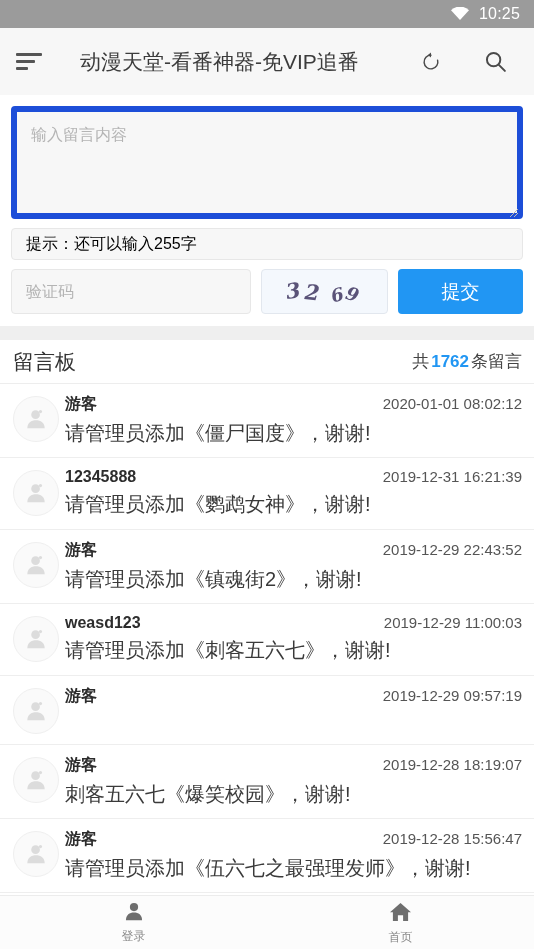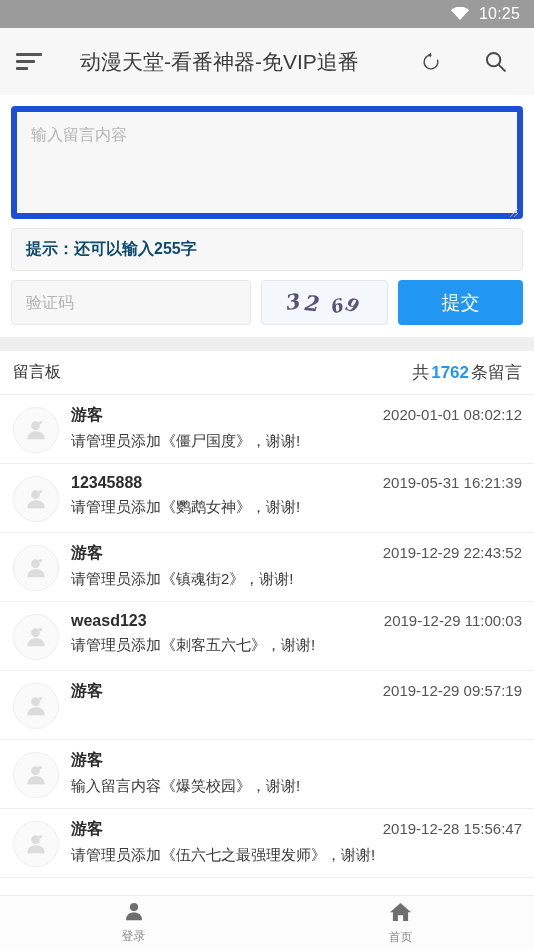--- a/index.html
+++ b/index.html
@@ -106,30 +106,29 @@
   .ta-wrap { position: relative; }
   .ta-grip {
     position: absolute;
     right: 4px; bottom: 3px;
     width: 12px; height: 12px;
     pointer-events: none;
   }
 
   .hint {
     margin-top: 9px;
-    height: 43px;
+    height: 32px;
     background: #f7f7f7;
     border: 1px solid #e7e7e7;
     border-radius: 4px;
     display: flex;
     align-items: center;
     padding: 0 14px;
     font-size: 16px;
-    color: #0c4a6e;
-    font-weight: bold;
+    color: #000000;
   }
 
   .row {
     margin-top: 9px;
     display: flex;
     align-items: stretch;
     gap: 10px;
     height: 45px;
   }
   .cap-input {
@@ -193,61 +192,61 @@
     overflow: hidden;
   }
   .board-head {
     height: 44px;
     display: flex;
     align-items: center;
     justify-content: space-between;
     padding: 0 12px 0 13px;
     border-bottom: 1px solid #ededed;
   }
-  .board-head .bh-left { font-size: 16px; color: #333; }
+  .board-head .bh-left { font-size: 21px; color: #333; }
   .board-head .bh-right { font-size: 17px; color: #454545; }
   .board-head .bh-right b { color: #2196f3; font-weight: 700; padding: 0 2px; }
 
   .msg {
     display: flex;
     padding: 10px 12px 10px 13px;
     border-bottom: 1px solid #eeeeee;
     align-items: flex-start;
   }
   .avatar {
     flex: 0 0 46px;
     width: 46px; height: 46px;
     border-radius: 50%;
     border: 1px solid #efefef;
     background: #fafafa;
     display: flex; align-items: center; justify-content: center;
     margin-top: 2px;
   }
-  .msg-body { flex: 1 1 auto; margin-left: 12px; min-width: 0; }
+  .msg-body { flex: 1 1 auto; margin-left: 6px; min-width: 0; }
   .msg-top {
     display: flex;
     align-items: baseline;
     justify-content: space-between;
     gap: 8px;
   }
   .msg-user {
     font-size: 16px;
     font-weight: 700;
     color: #2d2d2d;
     white-space: nowrap;
   }
   .msg-time {
     font-size: 15px;
     color: #555;
     white-space: nowrap;
     font-family: "Liberation Sans", sans-serif;
   }
   .msg-text {
     margin-top: 4px;
-    font-size: 15px;
+    font-size: 20px;
     line-height: 1.42;
     color: #3a3a3a;
     word-break: break-all;
   }
 
   
   .bottomnav {
     height: 54px;
     background: #fcfcfc;
     border-top: 1px solid #ececec;
@@ -357,21 +356,21 @@
             <div class="avatar">
               <svg width="26" height="26" viewBox="0 0 24 24">
                 <circle cx="11.6" cy="8" r="4" fill="#dcdcdc"></circle>
                 <circle cx="16.1" cy="5.1" r="1.5" fill="#dcdcdc"></circle>
                 <path d="M4 20.5 C4 15.6 7.6 13.2 12 13.2 C16.4 13.2 20 15.6 20 20.5 Z" fill="#dcdcdc"></path>
               </svg>
             </div>
             <div class="msg-body">
               <div class="msg-top">
                 <span class="msg-user">12345888</span>
-                <span class="msg-time">2019-05-31 16:21:39</span>
+                <span class="msg-time">2019-12-31 16:21:39</span>
               </div>
               <div class="msg-text">请管理员添加《鹦鹉女神》，谢谢!</div>
             </div>
           </div>
           <div class="msg">
             <div class="avatar">
               <svg width="26" height="26" viewBox="0 0 24 24">
                 <circle cx="11.6" cy="8" r="4" fill="#dcdcdc"></circle>
                 <circle cx="16.1" cy="5.1" r="1.5" fill="#dcdcdc"></circle>
                 <path d="M4 20.5 C4 15.6 7.6 13.2 12 13.2 C16.4 13.2 20 15.6 20 20.5 Z" fill="#dcdcdc"></path>
@@ -420,22 +419,23 @@
             <div class="avatar">
               <svg width="26" height="26" viewBox="0 0 24 24">
                 <circle cx="11.6" cy="8" r="4" fill="#dcdcdc"></circle>
                 <circle cx="16.1" cy="5.1" r="1.5" fill="#dcdcdc"></circle>
                 <path d="M4 20.5 C4 15.6 7.6 13.2 12 13.2 C16.4 13.2 20 15.6 20 20.5 Z" fill="#dcdcdc"></path>
               </svg>
             </div>
             <div class="msg-body">
               <div class="msg-top">
                 <span class="msg-user">游客</span>
-              </div>
-              <div class="msg-text">输入留言内容《爆笑校园》，谢谢!</div>
+                <span class="msg-time">2019-12-28 18:19:07</span>
+              </div>
+              <div class="msg-text">刺客五六七《爆笑校园》，谢谢!</div>
             </div>
           </div>
           <div class="msg">
             <div class="avatar">
               <svg width="26" height="26" viewBox="0 0 24 24">
                 <circle cx="11.6" cy="8" r="4" fill="#dcdcdc"></circle>
                 <circle cx="16.1" cy="5.1" r="1.5" fill="#dcdcdc"></circle>
                 <path d="M4 20.5 C4 15.6 7.6 13.2 12 13.2 C16.4 13.2 20 15.6 20 20.5 Z" fill="#dcdcdc"></path>
               </svg>
             </div>

